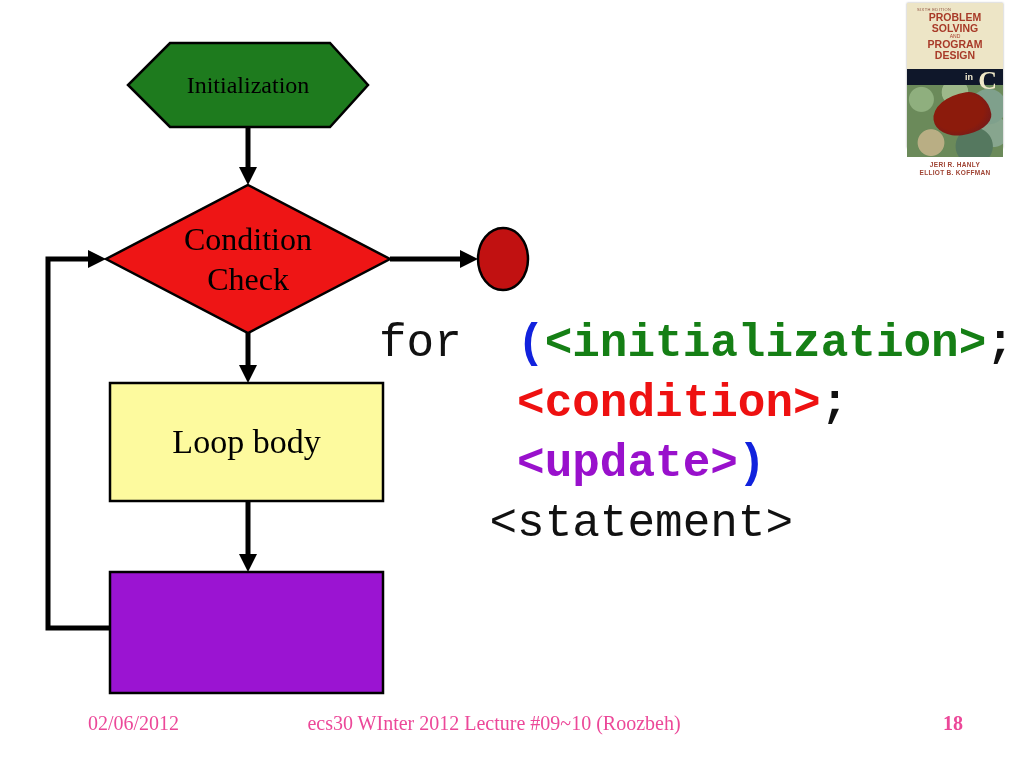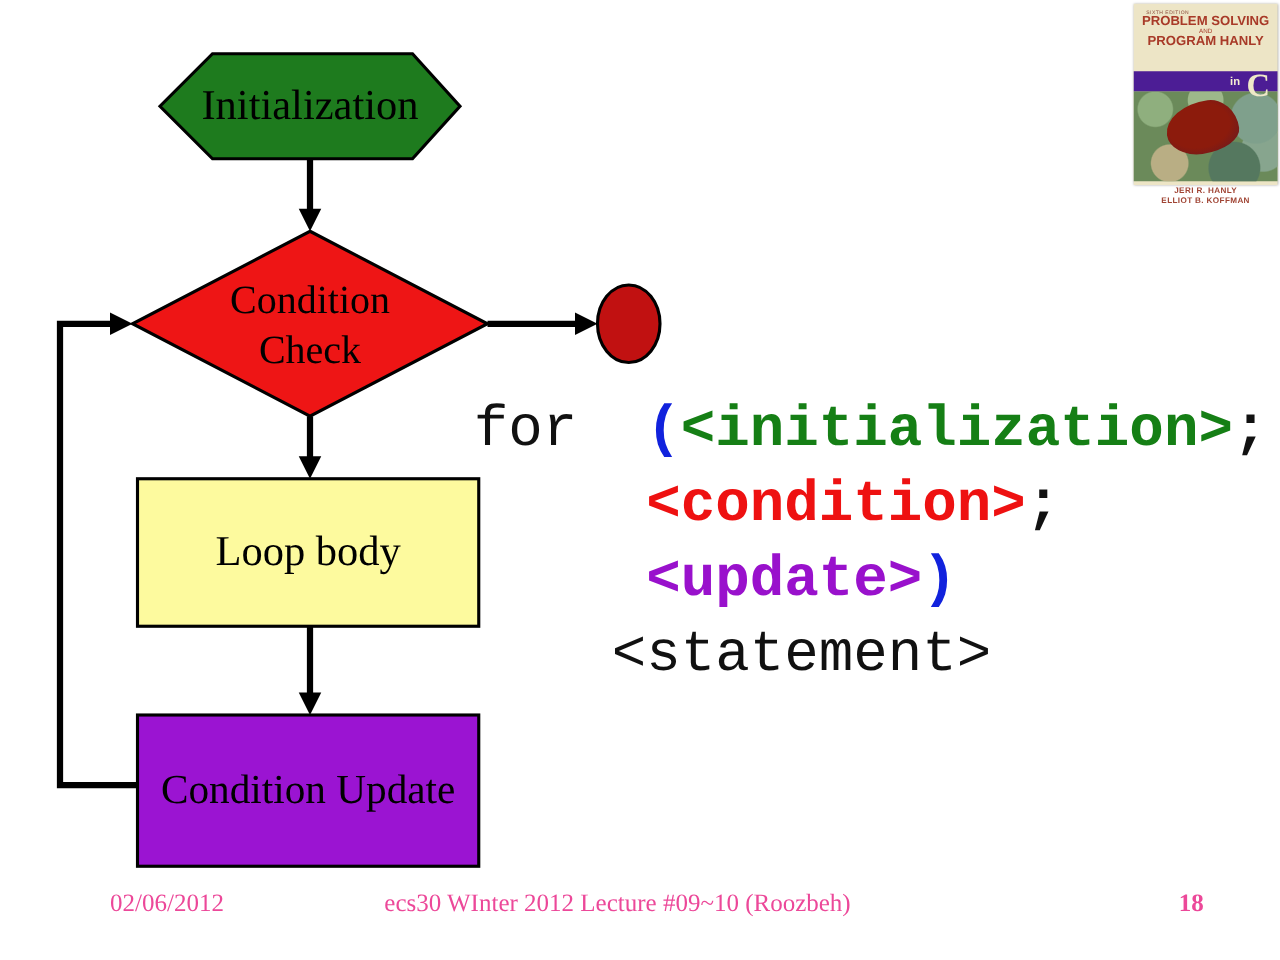--- a/index.html
+++ b/index.html
@@ -2,38 +2,38 @@
 <html><head>
 <meta charset="utf-8">
 <title>Slide</title>
 <style>
   html,body{margin:0;padding:0;background:#ffffff;}
   .slide{position:relative;width:1024px;height:768px;background:#ffffff;overflow:hidden;
          font-family:"Liberation Serif", serif;}
   .art{position:absolute;left:0;top:0;width:1024px;height:768px;}
   .shape-label{position:absolute;display:flex;flex-direction:column;align-items:center;
                justify-content:center;color:#000;text-align:center;pointer-events:none;}
-  .lbl-init{left:128px;top:43px;width:240px;height:84px;font-size:34px;}
+  .lbl-init{left:128px;top:43px;width:240px;height:84px;font-size:24px;}
   .lbl-cond{left:106px;top:193px;width:284px;height:132px;font-size:32px;line-height:40px;}
   .lbl-body{left:110px;top:383px;width:273px;height:118px;font-size:34px;}
   .lbl-upd{left:110px;top:572px;width:273px;height:121px;font-size:33px;}
   .code{position:absolute;left:343px;top:314px;font-family:"Liberation Mono", monospace;
         font-size:46px;line-height:60px;white-space:pre;}
   .code-line{height:60px;margin-left:36px;}
   .footer{position:absolute;left:0;top:712px;width:1024px;height:26px;font-size:20px;color:#ec4899;}
   .footer-date{position:absolute;left:88px;top:0;}
   .footer-title{position:absolute;left:0;top:0;width:988px;text-align:center;}
   .footer-page{position:absolute;left:923px;top:0;width:40px;text-align:right;font-weight:bold;}
   
-  .book{position:absolute;left:907px;top:3px;width:115px;height:145px;background:#EDE5C6;
+  .book{position:absolute;left:907px;top:3px;width:96px;height:145px;background:#EDE5C6;
         font-family:"Liberation Sans", sans-serif;box-shadow:0 0 2px rgba(0,0,0,.35);}
   .bk-edition{font-size:4px;color:#8A4A3A;padding:4px 0 0 10px;letter-spacing:.4px;}
   .bk-t1,.bk-t2{font-size:10.5px;font-weight:bold;color:#A83A28;text-align:center;line-height:11px;}
   .bk-and{font-size:5px;color:#A83A28;text-align:center;line-height:5px;}
-  .bk-band{position:relative;height:16px;background:#4c1d95;margin-top:18px;z-index:2;padding-left:39px;}
+  .bk-band{position:relative;height:16px;background:#0f172a;margin-top:8px;z-index:2;padding-left:39px;}
   .bk-in{position:absolute;right:30px;top:3px;font-size:9px;font-weight:bold;color:#F4EDD2;}
   .bk-c{position:absolute;right:6px;top:-3px;font-size:26px;font-weight:bold;color:#EFE8C8;
         font-family:"Liberation Serif", serif;}
   .bk-photo{position:relative;height:72px;overflow:hidden;
      background:
        radial-gradient(circle at 15% 20%, #8FAF7E 0 12%, transparent 13%),
        radial-gradient(circle at 85% 30%, #7FA08C 0 18%, transparent 19%),
        radial-gradient(circle at 25% 80%, #B9AE84 0 14%, transparent 15%),
        radial-gradient(circle at 70% 85%, #55785F 0 20%, transparent 21%),
        radial-gradient(circle at 50% 10%, #9DB88A 0 16%, transparent 17%),
@@ -76,35 +76,34 @@
 
   <div class="shape-label lbl-init">Initialization</div>
 
   <div class="shape-label lbl-body">Loop body</div>
 
   <div class="shape-label lbl-cond">
     <div>Condition</div>
     <div>Check</div>
   </div>
 
-  <div class="shape-label lbl-upd">Condition Update</div>
 
   <div class="code"><div class="code-line"><span style="color: rgb(17, 17, 17);">for  </span><span style="color: rgb(17, 34, 221); font-weight: bold;">(</span><span style="color: rgb(21, 127, 21); font-weight: bold;">&lt;initialization&gt;</span><span style="color: rgb(17, 17, 17); font-weight: bold;">;</span></div><div class="code-line"><span style="color: rgb(17, 17, 17);">     </span><span style="color: rgb(238, 17, 17); font-weight: bold;">&lt;condition&gt;</span><span style="color: rgb(17, 17, 17); font-weight: bold;">;</span></div><div class="code-line"><span style="color: rgb(17, 17, 17);">     </span><span style="color: rgb(153, 17, 204); font-weight: bold;">&lt;update&gt;</span><span style="color: rgb(17, 34, 221); font-weight: bold;">)</span></div><div class="code-line"><span style="color: rgb(17, 17, 17);">    </span><span style="color: rgb(17, 17, 17);">&lt;statement&gt;</span></div></div>
 
   <div class="footer">
     <span class="footer-date">02/06/2012</span>
     <span class="footer-title">ecs30 WInter 2012 Lecture #09~10 (Roozbeh)</span>
     <span class="footer-page">18</span>
   </div>
 
   <div class="book">
     <div class="bk-edition">SIXTH EDITION</div>
     <div class="bk-t1">PROBLEM SOLVING</div>
     <div class="bk-and">AND</div>
-    <div class="bk-t2">PROGRAM HANLY</div>
+    <div class="bk-t2">PROGRAM DESIGN</div>
     <div class="bk-band">
       <span class="bk-in">in</span>
       <span class="bk-c">C</span>
     </div>
     <div class="bk-photo">
       <div class="bk-lake"></div>
     </div>
     <div class="bk-authors">
       <div>JERI R. HANLY</div>
       <div>ELLIOT B. KOFFMAN</div>

